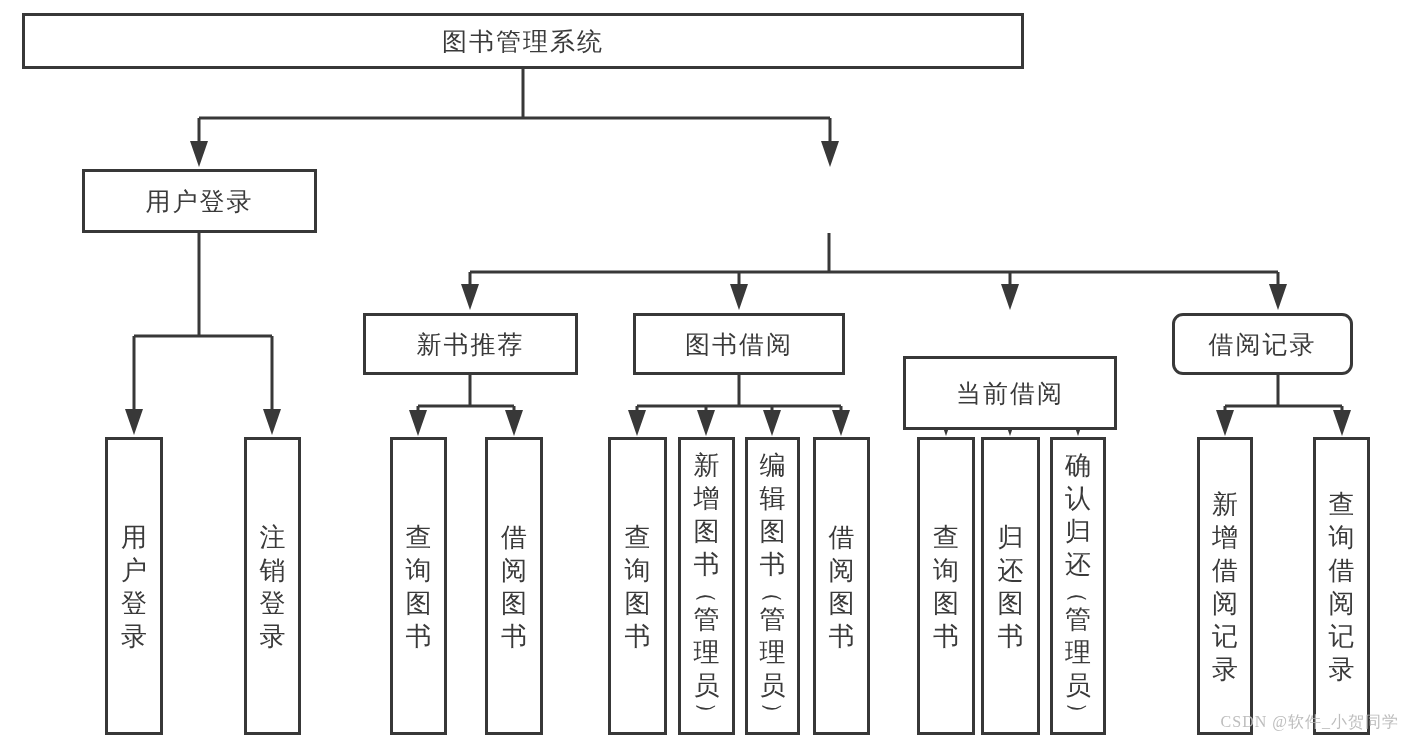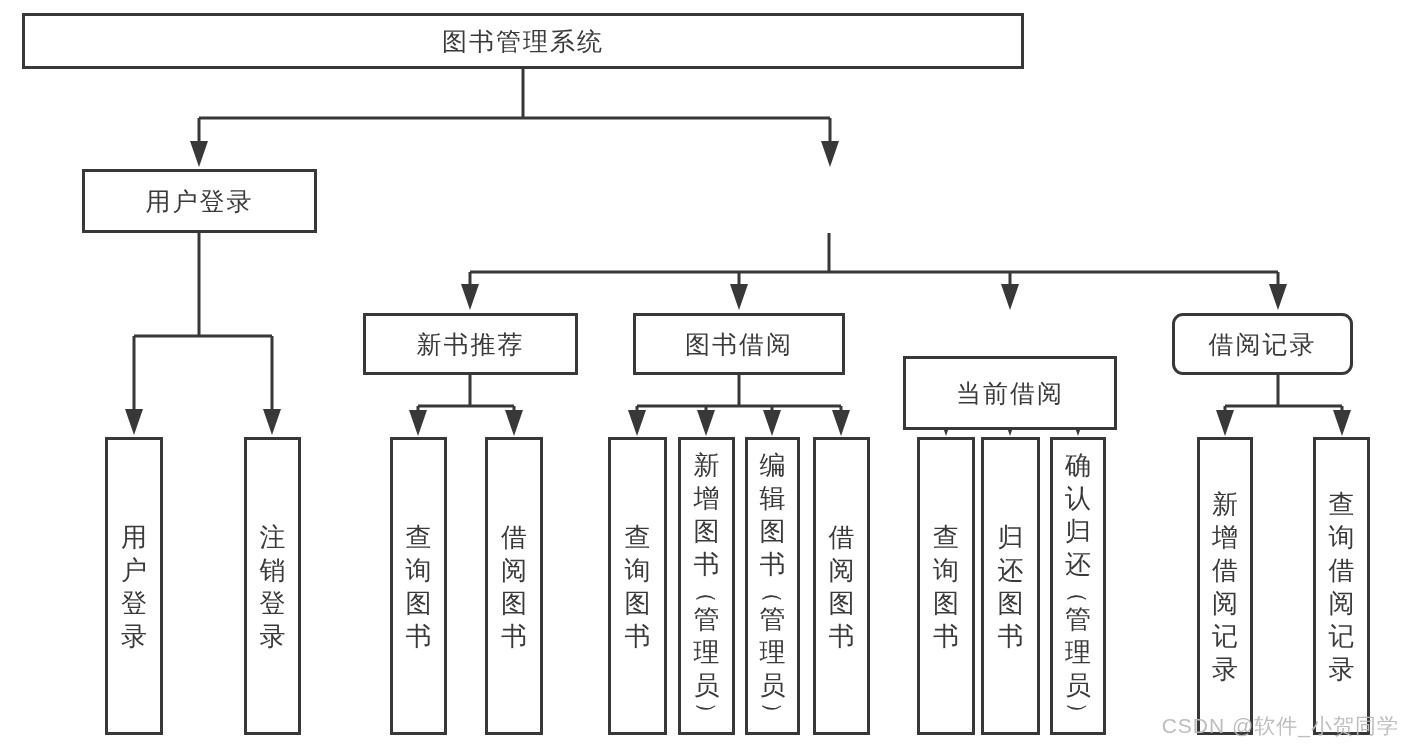--- a/index.html
+++ b/index.html
@@ -58,24 +58,25 @@
     flex: 0 0 22px;
     height: 22px;
     transform: rotate(90deg);
     font-size: 22px;
   }
 
   .watermark {
     position: absolute;
     right: 6px;
     top: 712px;
-    font-size: 21px;
+    font-size: 16px;
     letter-spacing: 1px;
     color: rgba(185, 185, 185, 0.95);
     white-space: nowrap;
+    font-family: Liberation Serif, serif;
   }
 </style>
 </head>
 <body>
 
 <div class="canvas">
 
   <svg class="connectors" viewBox="0 0 1405 747" xmlns="http://www.w3.org/2000/svg">
     <g stroke="#383838" stroke-width="3" fill="none">
       <path d="M523 67 V118 M199 118 H830 M199 118 V144 M830 118 V144"></path>

